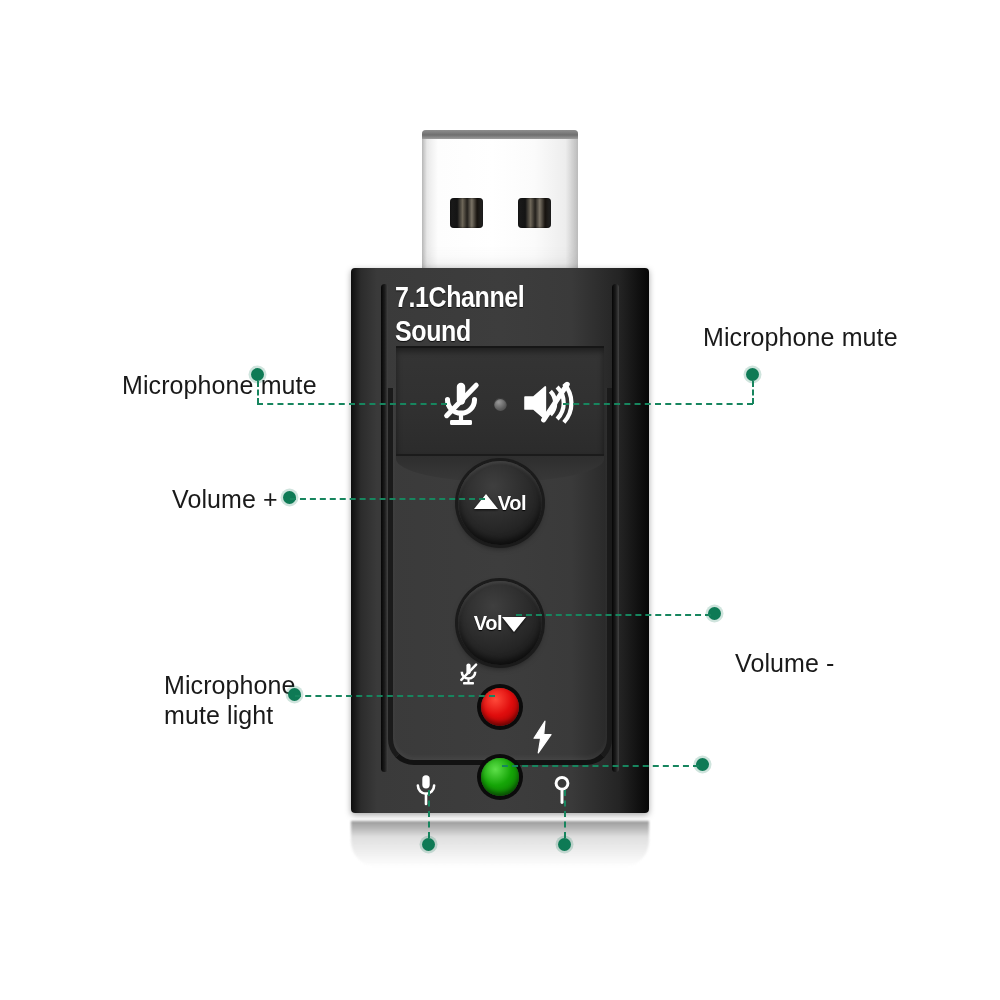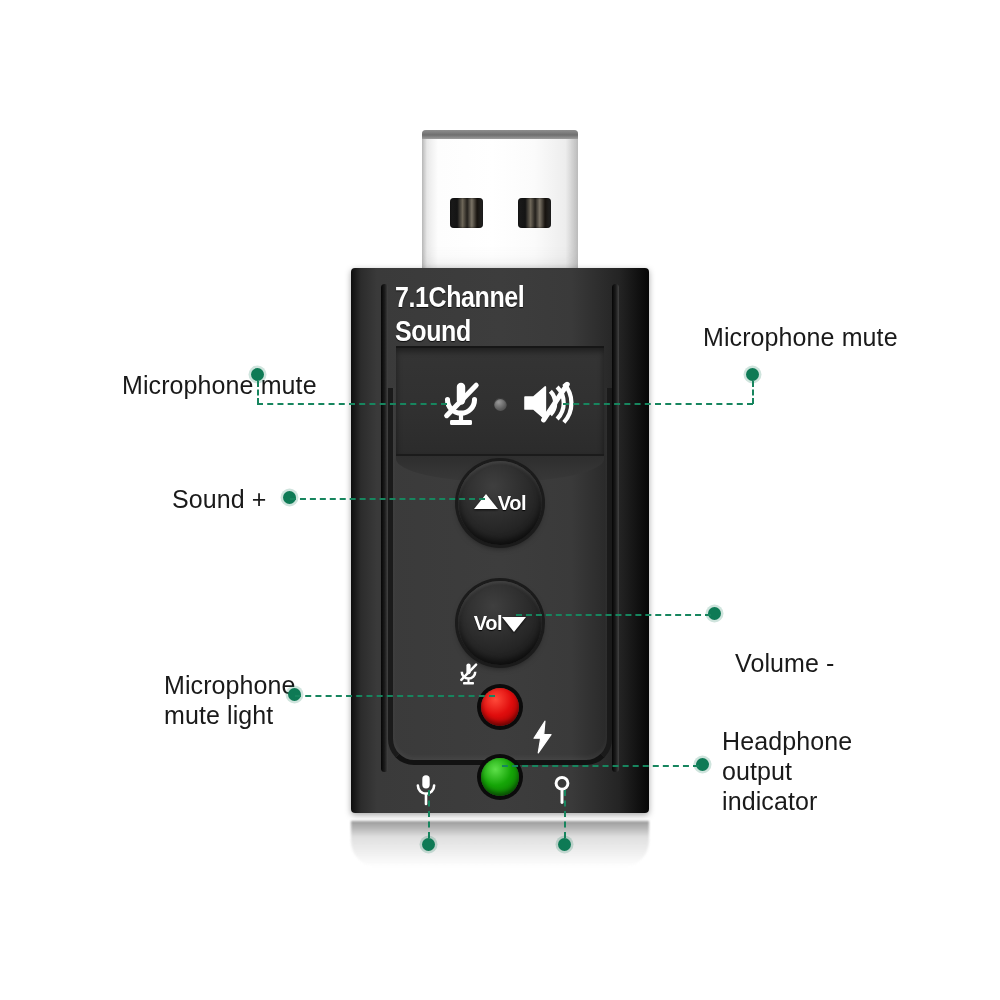--- a/index.html
+++ b/index.html
@@ -390,36 +390,33 @@
   <div class="label" style="left:122px; top:324px;margin-top:46px;">Microphone mute</div>
   <div class="dot" style="left:251px; top:368px;"></div>
   <div class="dash-v" style="left:257px; top:381px; height:23px;"></div>
   <div class="dash-h" style="left:257px; top:403px; width:190px;"></div>
 
   <div class="label" style="left:703px; top:322px;">Microphone mute</div>
   <div class="dot" style="left:746px; top:368px;"></div>
   <div class="dash-v" style="left:752px; top:381px; height:23px;"></div>
   <div class="dash-h" style="left:563px; top:403px; width:190px;"></div>
 
-  <div class="label" style="left:172px; top:484px;">Sound +</div>
+  <div class="label" style="left:172px; top:484px;">Volume +</div>
   <div class="dot" style="left:283px; top:491px;"></div>
   <div class="dash-h" style="left:290px; top:498px; width:195px;"></div>
 
   <div class="label" style="left:735px; top:600px;margin-top:48px;">Volume -</div>
   <div class="dot" style="left:708px; top:607px;"></div>
   <div class="dash-h" style="left:516px; top:614px; width:195px;"></div>
 
   <div class="label" style="left:164px; top:670px;">Microphone
 mute light</div>
   <div class="dot" style="left:288px; top:688px;"></div>
   <div class="dash-h" style="left:295px; top:695px; width:200px;"></div>
 
-  <div class="label" style="left:722px; top:726px;">Headphone
-output
-indicator</div>
   <div class="dot" style="left:696px; top:758px;"></div>
   <div class="dash-h" style="left:502px; top:765px; width:197px;"></div>
 
   <div class="dash-v" style="left:428px; top:790px; height:48px;"></div>
   <div class="dot" style="left:422px; top:838px;"></div>
 
   <div class="dash-v" style="left:564px; top:790px; height:48px;"></div>
   <div class="dot" style="left:558px; top:838px;"></div>
 
 </div>

